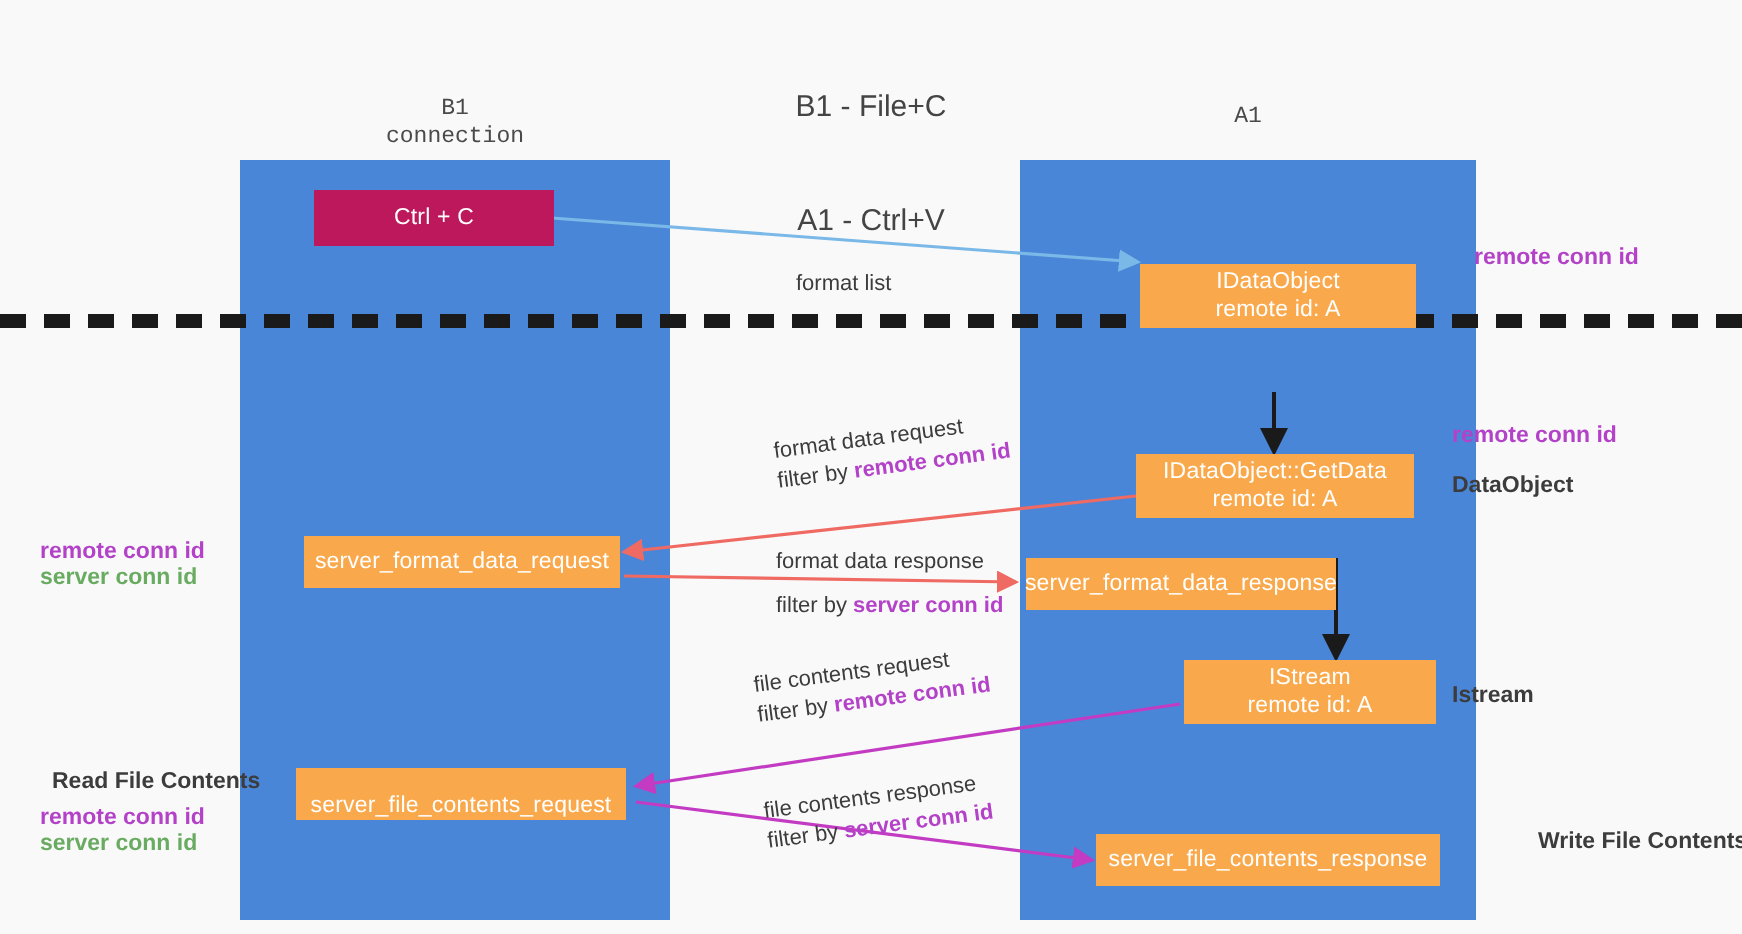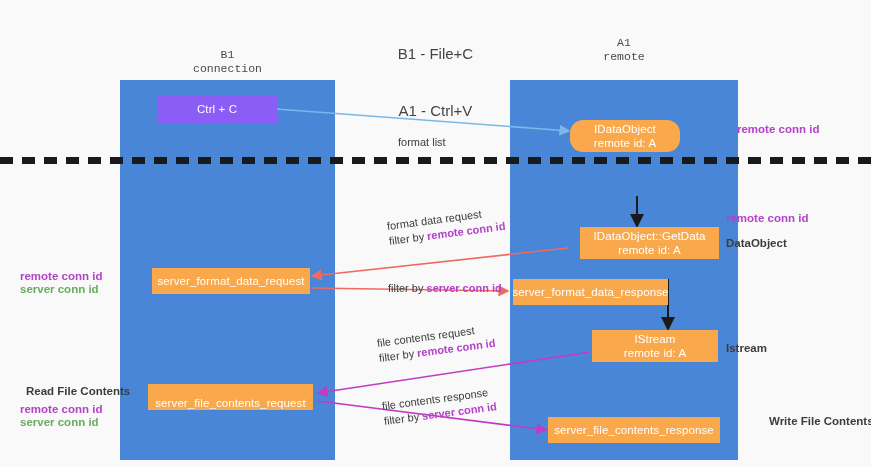--- a/index.html
+++ b/index.html
@@ -58,21 +58,21 @@
     flex-direction: column;
     align-items: center;
     justify-content: center;
     color: #ffffff;
     font-size: 11.5px;
     line-height: 14px;
     text-align: center;
     letter-spacing: 0.1px;
   }
   .box.orange { background: #f9a94c; }
-  .box.green  { background: #8b5cf6; }
+  .box.green  { background: #be185d; }
   .box .line2 { display: block; }
 
   
   .side-label {
     font-size: 11.5px;
     line-height: 14px;
     color: #3c3c3c;
     white-space: nowrap;
     font-weight: bold;
   }
@@ -115,23 +115,22 @@
 
   <div class="abs" id="title-block">
     <div>B1 - File+C</div>
     <div>A1 - Ctrl+V</div>
   </div>
 
   <div class="abs lane-header" style="left:120px; top:48px; width:215px;">
     <span class="lane-title">B1</span>
     <span class="lane-sub">connection</span>
   </div>
-  <div class="abs lane-header" style="left:510px; top:36px; width:228px;">
+  <div class="abs lane-header" style="left:510px; top:52px; width:228px;">
     <span class="lane-title">A1</span>
-    <span class="lane-sub">remote</span>
   </div>
 
   <div class="abs lane" style="left:120px; top:80px; width:215px; height:380px;"></div>
   <div class="abs lane" style="left:510px; top:80px; width:228px; height:380px;"></div>
 
   <svg id="wires" viewBox="0 0 871 467" xmlns="http://www.w3.org/2000/svg">
     <defs>
       <marker id="ah-blue" markerWidth="7" markerHeight="7" refX="6" refY="3.5" orient="auto">
         <path d="M0,0 L7,3.5 L0,7 z" fill="#7ab8e8"></path>
       </marker>
@@ -160,27 +159,27 @@
 
     <line x1="318" y1="401" x2="546" y2="430" stroke="#c23bc2" stroke-width="1.6" marker-end="url(#ah-magenta)"></line>
   </svg>
 
   <div class="abs" id="dashed-separator"></div>
 
   <div class="abs box green" style="left:157px; top:95px; width:120px; height:28px;">
     <span>Ctrl + C</span>
   </div>
 
-  <div class="abs box orange" style="left:570px; top:120px; width:110px; height:32px;border-radius:13px;">
+  <div class="abs box orange" style="left:570px; top:132px; width:138px; height:32px;">
     <span>IDataObject</span>
     <span class="line2">remote id: A</span>
   </div>
 
 
-  <div class="abs box orange" style="left:568px; top:227px; width:139px; height:32px;margin-left:12px;">
+  <div class="abs box orange" style="left:568px; top:227px; width:139px; height:32px;">
     <span>IDataObject::GetData</span>
     <span class="line2">remote id: A</span>
   </div>
 
   <div class="abs box orange" style="left:513px; top:279px; width:155px; height:26px;">
     <span>server_format_data_response</span>
   </div>
 
   <div class="abs box orange" style="left:152px; top:268px; width:158px; height:26px;">
     <span>server_format_data_request</span>
@@ -202,20 +201,21 @@
   <div class="abs flow-label" style="left:398px; top:101px;margin-top:34px;">
     <span>format list</span>
   </div>
 
   <div class="abs flow-label rot-up" style="left:388px; top:219px;">
     <div>format data request</div>
     <div><span>filter by </span><span class="hl-purple">remote conn id</span></div>
   </div>
 
   <div class="abs flow-label" style="left:388px; top:274px;">
+    <div>format data response</div>
     <div style="margin-top:7px;"><span>filter by </span><span class="hl-purple">server conn id</span></div>
   </div>
 
   <div class="abs flow-label rot-up" style="left:378px; top:336px;">
     <div>file contents request</div>
     <div><span>filter by </span><span class="hl-purple">remote conn id</span></div>
   </div>
 
   <div class="abs flow-label rot-up" style="left:383px; top:399px;">
     <div>file contents response</div>

